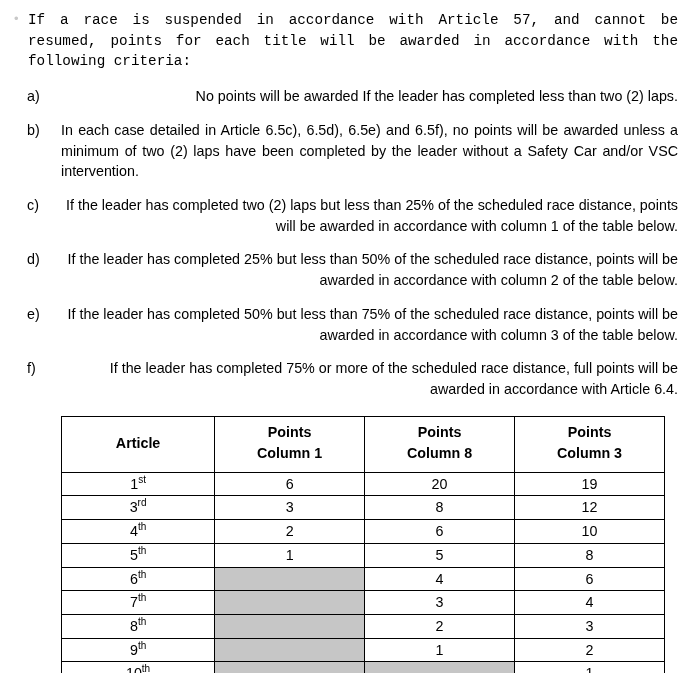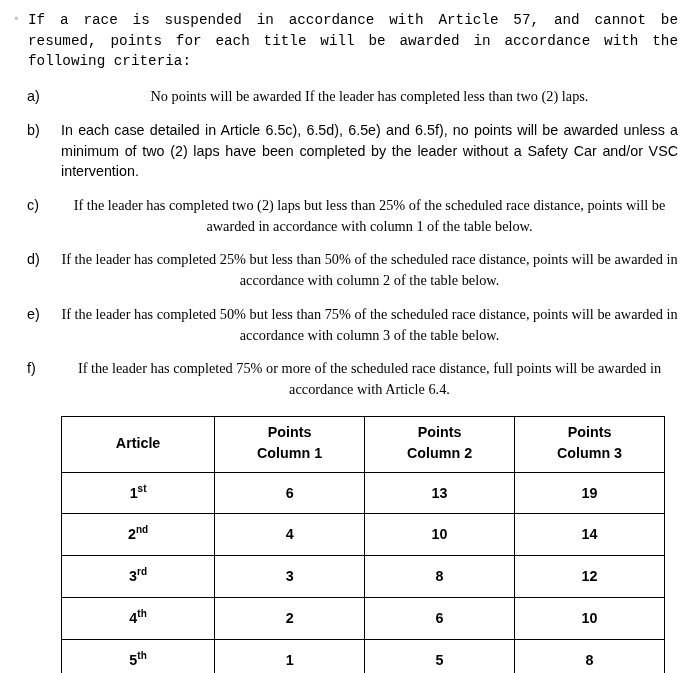--- a/index.html
+++ b/index.html
@@ -48,35 +48,34 @@
     width: 47px;
     padding-left: 13px;
     box-sizing: border-box;
   }
   .clause-body {
     flex: 1 1 auto;
     text-align: justify;
     text-justify: inter-word;
   }
   .clause-body.nojust {
-    text-align: center;
-    font-family: Liberation Serif, serif;
+    text-align: right;
   }
   table.points {
     border-collapse: collapse;
     margin: 16px 0 0 47px;
     width: 604px;
     table-layout: fixed;
   }
   table.points td, table.points th {
     border: 1px solid #000000;
     text-align: center;
     vertical-align: middle;
-    font-weight: bold;
-    padding: 10px 0;
+    font-weight: normal;
+    padding: 1px 0;
     height: 20px;
   }
   table.points thead th {
     font-weight: bold;
     padding: 5px 0 7px 0;
     line-height: 1.5;
   }
   table.points thead th span {
     display: block;
   }
@@ -142,40 +141,34 @@
       <tr>
         <th>
           <span>Article</span>
         </th>
         <th>
           <span>Points</span>
           <span>Column 1</span>
         </th>
         <th>
           <span>Points</span>
-          <span>Column 2</span>
+          <span>Column 8</span>
         </th>
         <th>
           <span>Points</span>
           <span>Column 3</span>
         </th>
       </tr>
     </thead>
     <tbody id="points-body">
         <tr>
           <td><span>1</span><span class="ord">st</span></td>
           <td>6</td>
-          <td>13</td>
+          <td>20</td>
           <td>19</td>
-        </tr>
-        <tr>
-          <td><span>2</span><span class="ord">nd</span></td>
-          <td>4</td>
-          <td>10</td>
-          <td>14</td>
         </tr>
         <tr>
           <td><span>3</span><span class="ord">rd</span></td>
           <td>3</td>
           <td>8</td>
           <td>12</td>
         </tr>
         <tr>
           <td><span>4</span><span class="ord">th</span></td>
           <td>2</td>

